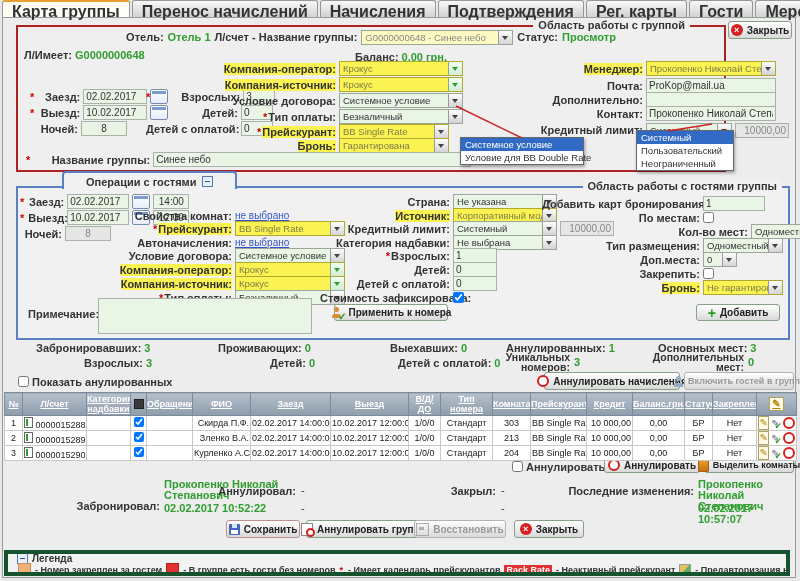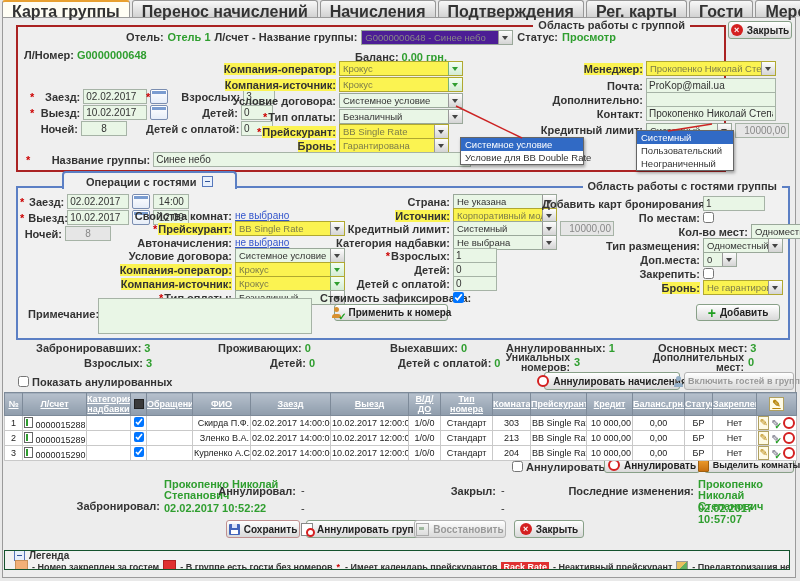--- a/index.html
+++ b/index.html
@@ -12,21 +12,21 @@
   
   .b{font-weight:bold;}
   .green{color:#2f9e2f;font-weight:bold;}
   .req{color:#cc0000;font-weight:bold;font-style:normal;margin-right:1px;}
   .lbl{display:inline-block;text-align:right;font-weight:bold;white-space:nowrap;color:#333;}
   .hl{background:#fbf351;}
   .inp{background:#e9f6e6;border:1px solid #a6b3a6;height:13px;font-size:10px;font-family:inherit;padding:0 2px;box-sizing:content-box;color:#333;}
   .inp.gray{background:#e6e6e6;color:#888;}
   .inp.yel{background:#fdfad2;border-color:#b8b060;}
   .sel{display:flex;align-items:stretch;height:15px;background:#e9f6e6;border:1px solid #9aa89a;box-sizing:border-box;}
-  .sel.gray{background:#4c1d95;}
+  .sel.gray{background:#fef9c3;}
   .sel.gray .selv{color:#888;}
   .sel.hl{background:#fbf351;border-color:#b0a830;}
   .sel.hl .selv{color:#7d7d4a;}
   .selv{flex:1;padding:1px 3px 0;font-size:9.5px;color:#333;white-space:nowrap;overflow:hidden;}
   .arr{width:13px;background:linear-gradient(#fdfdfd,#d4d4d4);border-left:1px solid #999;position:relative;flex:none;}
   .arr::after{content:'';position:absolute;left:3px;top:5px;border:3px solid transparent;border-top:4px solid #444;}
   .arr.g{background:linear-gradient(#f2fff2,#d4ecd4);border-left:1px solid #7ab07a;}
   .arr.g::after{border-top-color:#2f9e2f;}
   .frow{position:absolute;display:flex;align-items:center;height:15px;gap:3px;white-space:nowrap;}
   .cb{width:11px;height:11px;margin:0;}
@@ -88,21 +88,21 @@
   .gtable th{background:linear-gradient(#b6c0cc,#8e9cab);color:#fff;font-size:9px;border:1px solid #7d8a99;font-weight:bold;padding:1px 0;height:18px;overflow:hidden;}
   .gtable th span{text-decoration:underline;}
   .gtable td{background:#fff;border:1px solid #c9c9c9;font-size:9px;text-align:center;padding:0 1px;height:14px;white-space:nowrap;overflow:hidden;color:#222;}
   .gtable td.l{text-align:left;}
   .gtable td.r{text-align:right;}
   .hdrchk{width:8px;height:8px;background:#3a3a3a;margin:0 auto;border:1px solid #222;}
   .rowicons{display:flex;gap:2px;align-items:center;justify-content:center;}
   
   .flabel{position:absolute;text-align:right;font-weight:bold;white-space:nowrap;}
   .fval{position:absolute;line-height:11px;}
-  .legend{position:absolute;left:4px;top:550px;width:786px;height:20px;border:1px solid #14532d;background:#f2f2f2;box-sizing:border-box;overflow:hidden;}
+  .legend{position:absolute;left:4px;top:550px;width:786px;height:26px;border:4px solid #14532d;background:#f2f2f2;box-sizing:border-box;overflow:hidden;}
   .legrow{position:absolute;display:flex;align-items:center;gap:4px;font-size:9px;font-weight:bold;white-space:nowrap;color:#333;}
 </style>
 </head>
 <body>
 
 <div class="screen">
   <div class="frame"></div>
 
   <div class="tabbar">
     <div class="tab active">Карта группы</div>
@@ -128,21 +128,21 @@
       <span class="b">Л/счет - Название группы:</span>
       <div class="sel gray" style="width:152px;">
         <span class="selv">G0000000648 - Синее небо</span>
           <span class="arr"></span>
       </div>
       <span class="b">Статус:</span>
       <span class="green">Просмотр</span>
     </div>
 
     <div class="frow" style="left:6px;top:20px;">
-      <span class="b">Л/Номер:</span>
+      <span class="b">Л/Имеет:</span>
       <span class="green">G0000000648</span>
     </div>
     <div class="frow" style="left:337px;top:22px;">
       <span class="b">Баланс:</span>
       <span class="green">0,00 грн.</span>
     </div>
 
     <div class="frow" style="left:12px;top:62px;">
       <i class="req">*</i>
       <span class="lbl" style="width:42px;">Заезд:</span>

